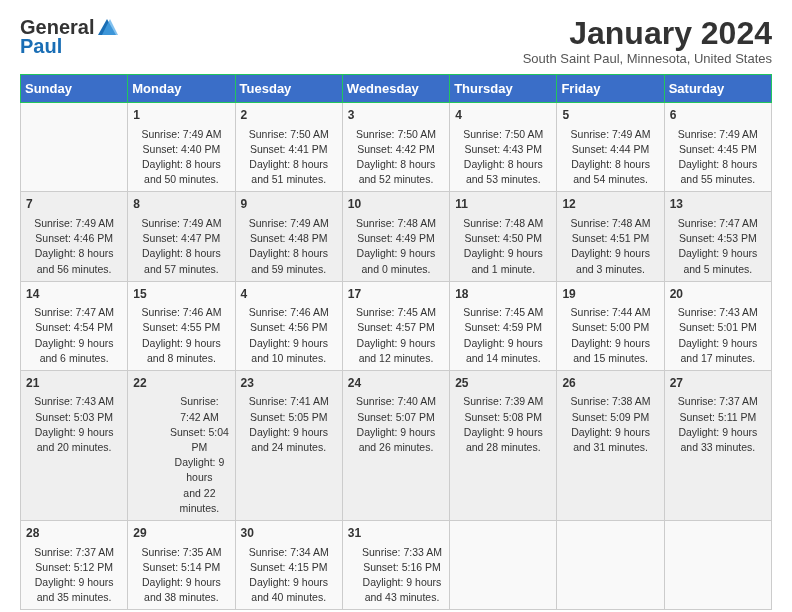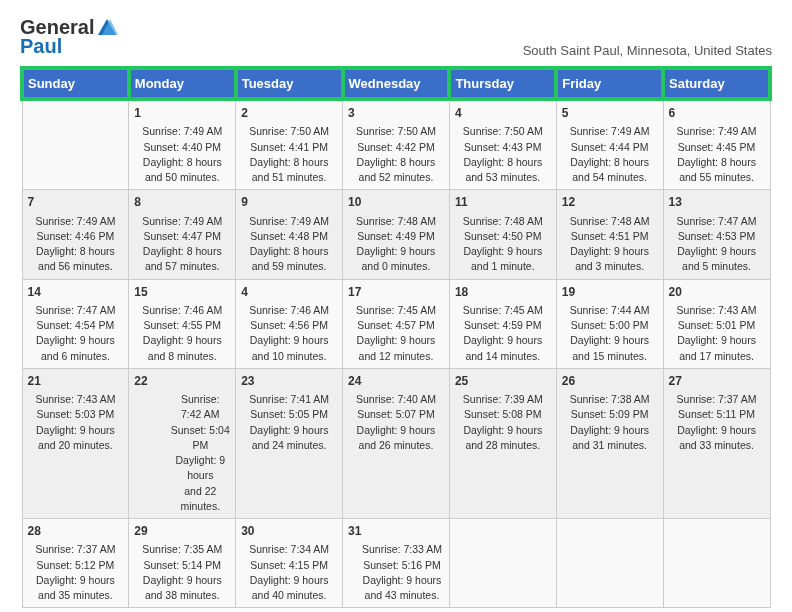--- a/index.html
+++ b/index.html
@@ -6,21 +6,21 @@
     body {
       font-family: Arial, sans-serif;
       background: #fff;
       width: 792px;
       min-height: 612px;
       padding: 16px 20px;
     }
     .header {
       display: flex;
       justify-content: space-between;
-      align-items: flex-end;
+      align-items: flex-start;
       margin-bottom: 8px;
     }
     .logo {
       display: flex;
       flex-direction: column;
       align-items: flex-start;
     }
     .title-block {
       text-align: right;
     }
@@ -39,21 +39,21 @@
       border-collapse: collapse;
       font-size: 11px;
     }
     thead tr th {
       background-color: #3a6ec8;
       color: #fff;
       padding: 6px 4px;
       text-align: left;
       font-size: 13px;
       font-weight: bold;
-      border: 4px solid #22c55e;
+      border: 1px solid #22c55e;
     }
     tbody tr td {
       border: 1px solid #ccc;
       vertical-align: top;
       padding: 4px 5px;
       width: 14.28%;
       min-height: 70px;
       color: #333;
       line-height: 1.45;
     }
@@ -86,20 +86,21 @@
     <div style="display:flex;align-items:center;gap:2px;">
       <span style="font-size:20px;font-weight:bold;color:#333;">General</span>
       <svg width="22" height="22" viewBox="0 0 22 22">
         <polygon points="11,2 20,18 2,18" fill="#1a6eb5"></polygon>
         <polygon points="14,2 22,18 6,18" fill="#4da6e8" opacity="0.7"></polygon>
       </svg>
     </div>
     <span style="font-size:20px;font-weight:bold;color:#1a6eb5;margin-top:-4px;">Paul</span>
   </div>
   <div class="title-block">
+    <div class="calendar-title">January 2024</div>
     <div class="calendar-subtitle">South Saint Paul, Minnesota, United States</div>
   </div>
 </div>
 
 <table>
   <thead>
     <tr>
     <th>Sunday</th>
         <th>Monday</th>
         <th>Tuesday</th>

